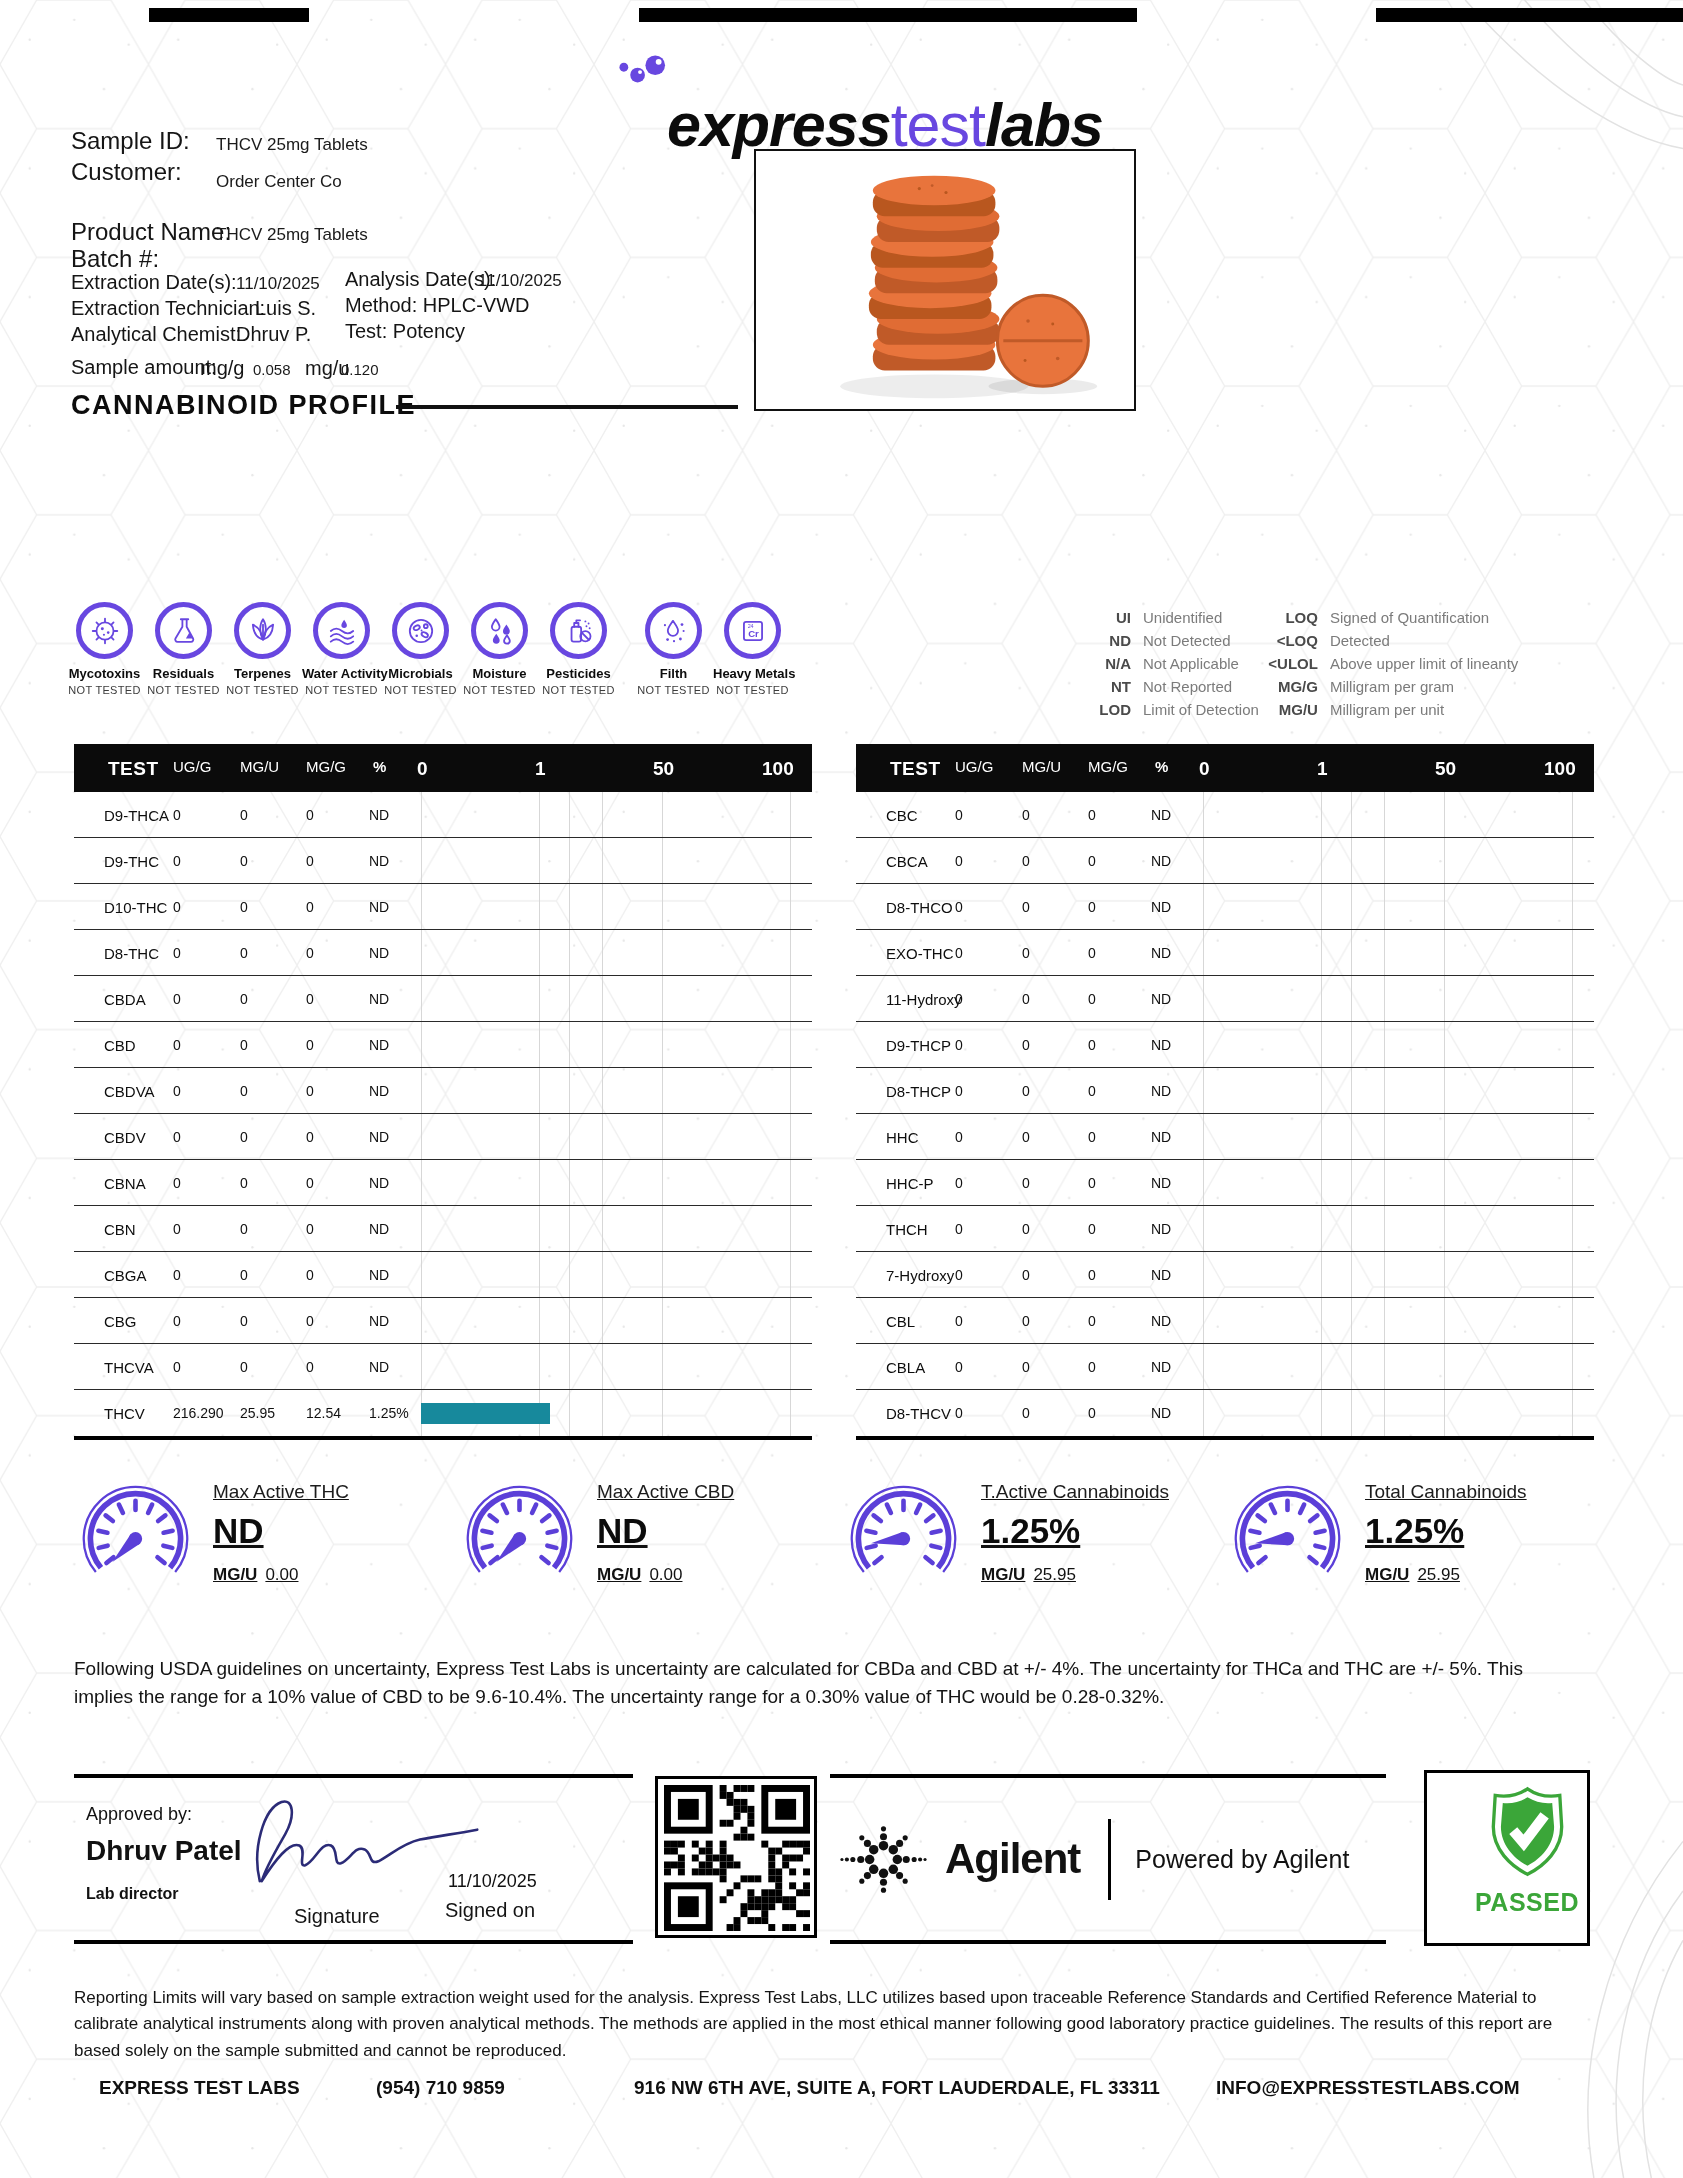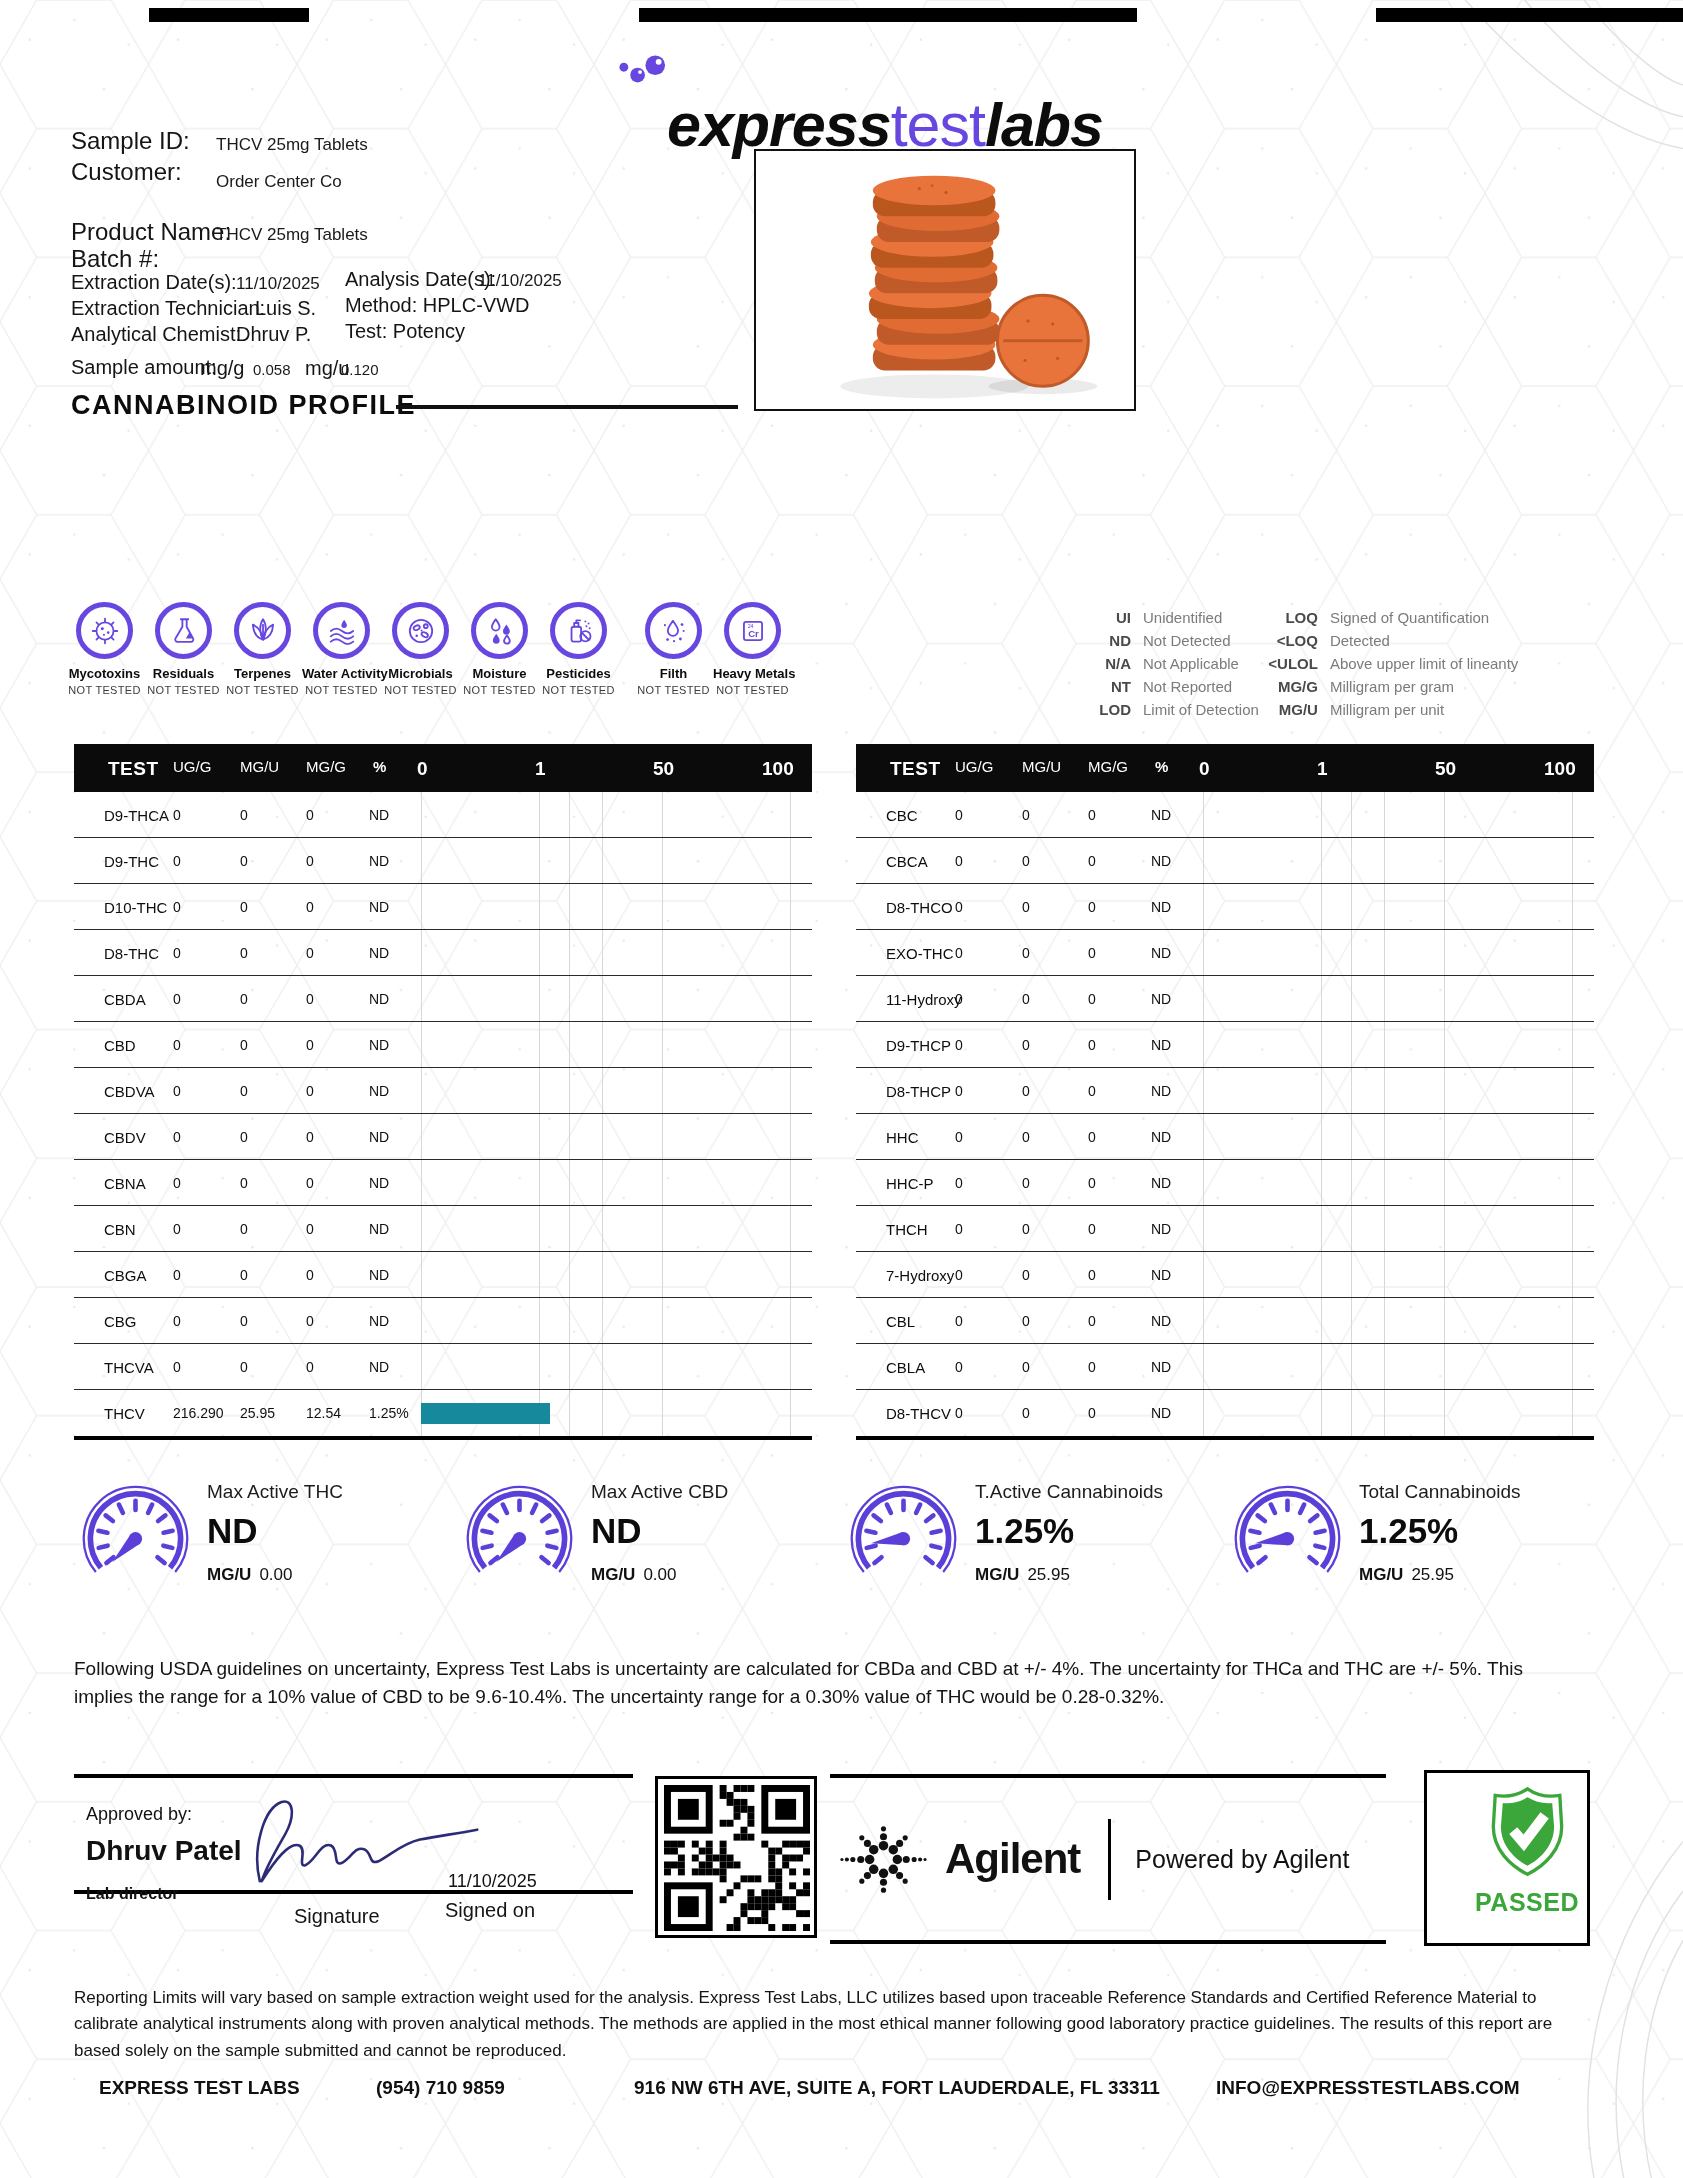--- a/index.html
+++ b/index.html
@@ -75,21 +75,21 @@
 
   
   .gauges { display:flex; width:1537px; }
   .gauge-block { display:flex; width:384px; }
   .gauge-svg { width:123px; height:115px; flex:none; }
   .gauge-svg path { stroke:#5B3FD8; fill:none; }
   .gauge-svg .arc-thin { stroke-width:2.2; }
   .gauge-svg .arc-thick { stroke-width:5.5; }
   .gauge-svg line { stroke:#5B3FD8; stroke-width:4.5; stroke-linecap:round; }
   .gauge-svg .needle, .gauge-svg circle { fill:#5B3FD8; stroke:none; }
-  .gtext { margin-left:10px; padding-top:8px; }
+  .gtext { margin-left:16px; padding-top:8px;text-decoration:underline; }
   .glabel { font-size:19px; color:#1c1c1c; white-space:nowrap; }
   .gvalue { font-size:35px; font-weight:800; margin-top:8px; color:#0c0c0c; }
   .gunit { margin-top:14px; font-size:17px; }
   .gunit b { font-weight:800; }
   .gunit span { margin-left:8px; }
 
   .note { font-size:19px; line-height:1.45; color:#141414; }
 
   
   .approval { border-top:4px solid #000; border-bottom:4px solid #000; position:relative; }
@@ -808,21 +808,21 @@
       <div class="gtext">
         <div class="glabel">Total Cannabinoids</div>
         <div class="gvalue">1.25%</div>
         <div class="gunit"><b>MG/U</b><span>25.95</span></div>
       </div>
     </div>
   </div>
 
   <div class="z note" style="left:74px; top:1655px; width:1465px;">Following USDA guidelines on uncertainty, Express Test Labs is uncertainty are calculated for CBDa and CBD at +/- 4%. The uncertainty for THCa and THC are +/- 5%. This implies the range for a 10% value of CBD to be 9.6-10.4%. The uncertainty range for a 0.30% value of THC would be 0.28-0.32%.</div>
 
-  <div class="z approval" style="left:74px; top:1774px; width:559px; height:120px;">
+  <div class="z approval" style="left:74px; top:1774px; width:559px; height:170px;">
     <span class="abs ap-label" style="left:12px; top:26px;">Approved by:</span>
     <span class="abs ap-name" style="left:12px; top:57px;">Dhruv Patel</span>
     <span class="abs ap-role" style="left:12px; top:107px;">Lab director</span>
     <svg class="abs" style="left:168px; top:12px;" width="257" height="109" viewBox="0 0 260 110">
       <path d="M18 92 C10 60 22 18 40 12 C52 8 54 26 44 44 C36 58 24 78 20 92 M20 92 C34 70 48 52 58 56 C66 60 56 78 64 76 C74 72 80 52 90 56 C98 60 92 76 100 74 C110 70 114 56 124 60 C132 64 128 76 138 72 C150 66 162 54 180 50 C200 46 218 44 238 40" fill="none" stroke="#2b2b77" stroke-width="2.6" stroke-linecap="round"></path>
     </svg>
     <span class="abs ap-sig-label" style="left:220px; top:127px;">Signature</span>
     <span class="abs ap-date" style="left:374px; top:93px;">11/10/2025</span>
     <span class="abs ap-signedon" style="left:371px; top:121px;">Signed on</span>
   </div>

